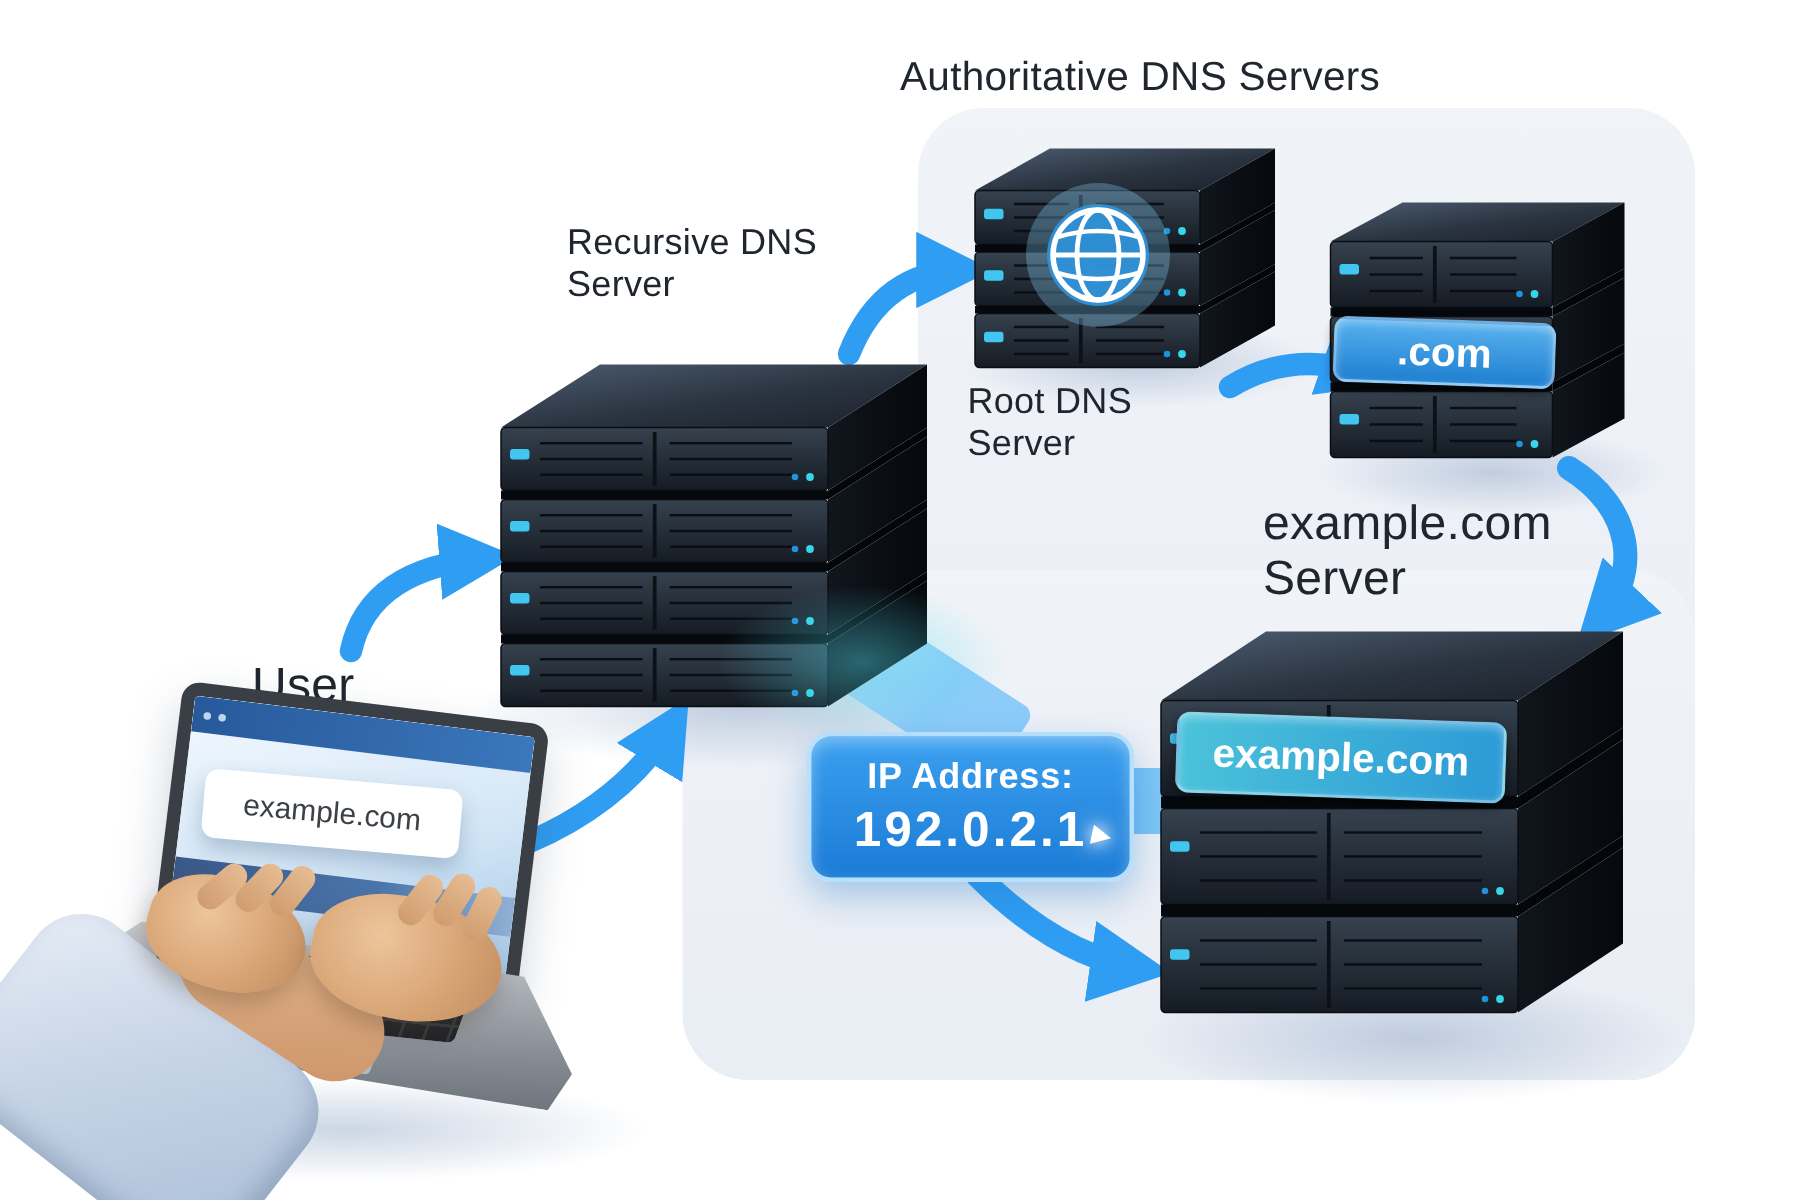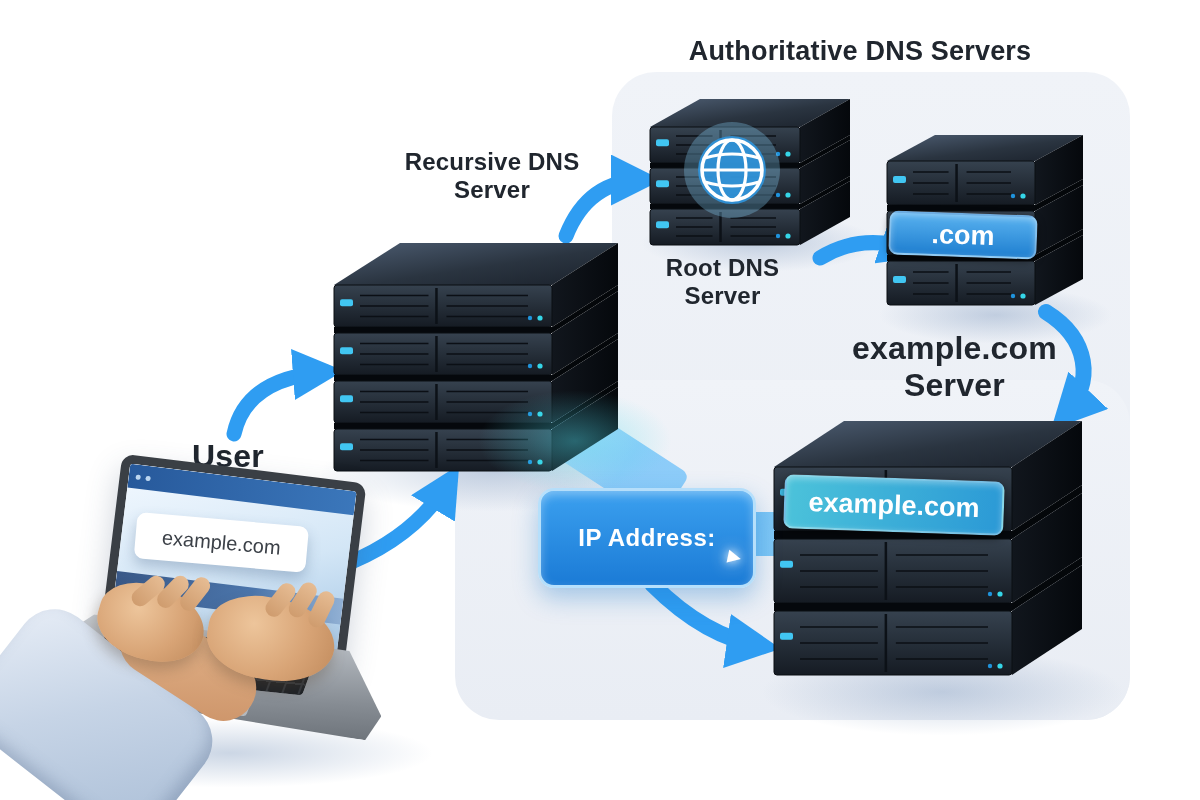--- a/index.html
+++ b/index.html
@@ -9,21 +9,21 @@
   
   .panel{position:absolute;background:linear-gradient(180deg,#f0f3f8 0%,#e9edf4 100%);border-radius:44px;}
   .panelA{left:612px;top:72px;width:518px;height:648px;}
   .panelB{left:455px;top:380px;width:675px;height:340px;}
 
   
   .shadow{position:absolute;border-radius:50%;
           background:radial-gradient(ellipse at center,rgba(120,148,186,.38) 0%,rgba(120,148,186,0) 70%);}
 
   
-  .lbl{position:absolute;font-weight:700;text-align:center;line-height:1.15;letter-spacing:.2px;}
+  .lbl{position:absolute;font-weight:400;text-align:left;line-height:1.15;letter-spacing:.2px;}
   .title{left:600px;top:36px;width:520px;font-size:27px;}
   .lbl-recursive{left:378px;top:148px;width:228px;font-size:24px;}
   .lbl-root{left:645px;top:254px;width:155px;font-size:24px;}
   .lbl-auth{left:842px;top:330px;width:225px;font-size:32px;}
   .lbl-user{left:168px;top:438px;width:120px;font-size:32px;}
 
   
   .server{position:absolute;}
   .server-art svg{display:block;}
   .glow{position:absolute;background:radial-gradient(ellipse at center,rgba(80,220,235,.42) 0%,rgba(80,220,235,0) 65%);}
@@ -419,20 +419,21 @@
   </div>
 
   <div class="lbl title z5">Authoritative DNS Servers</div>
   <div class="lbl lbl-recursive z5">Recursive DNS Server</div>
   <div class="lbl lbl-root z5">Root DNS Server</div>
   <div class="lbl lbl-auth z5">example.com Server</div>
   <div class="lbl lbl-user z5">User</div>
 
   <div class="ip-badge z6">
     <div class="ip-line1">IP Address:</div>
+    <div class="ip-line2">192.0.2.1</div>
     <div class="sparkle">▶</div>
   </div>
 
   <div class="laptop z7">
     <div class="lt-screen">
       <div class="lt-display">
         <div class="lt-bar">
           <div class="lt-dot"></div>
           <div class="lt-dot"></div>
         </div>

